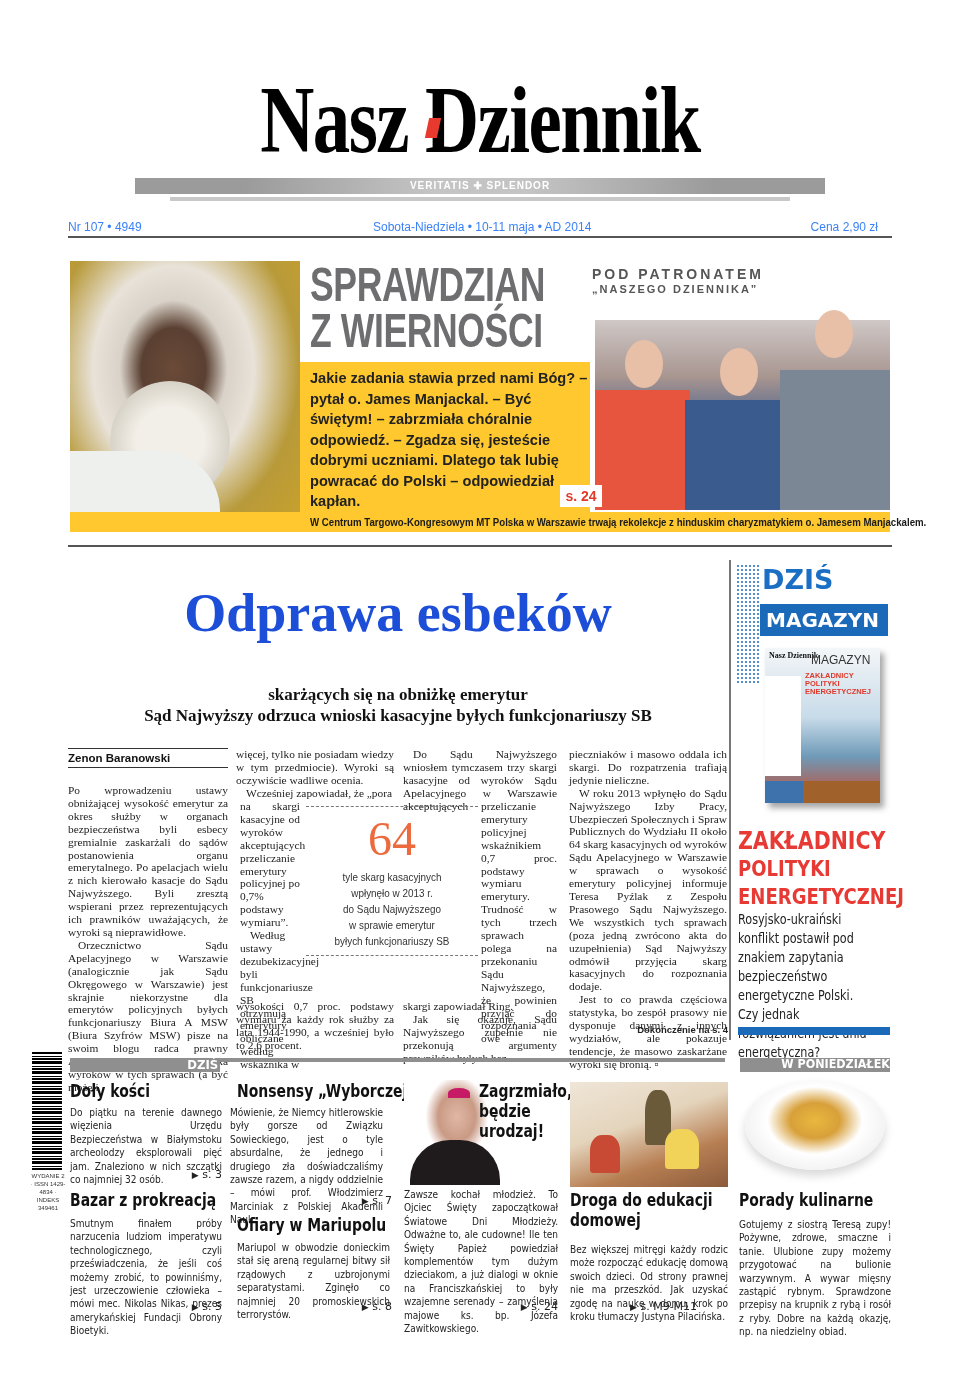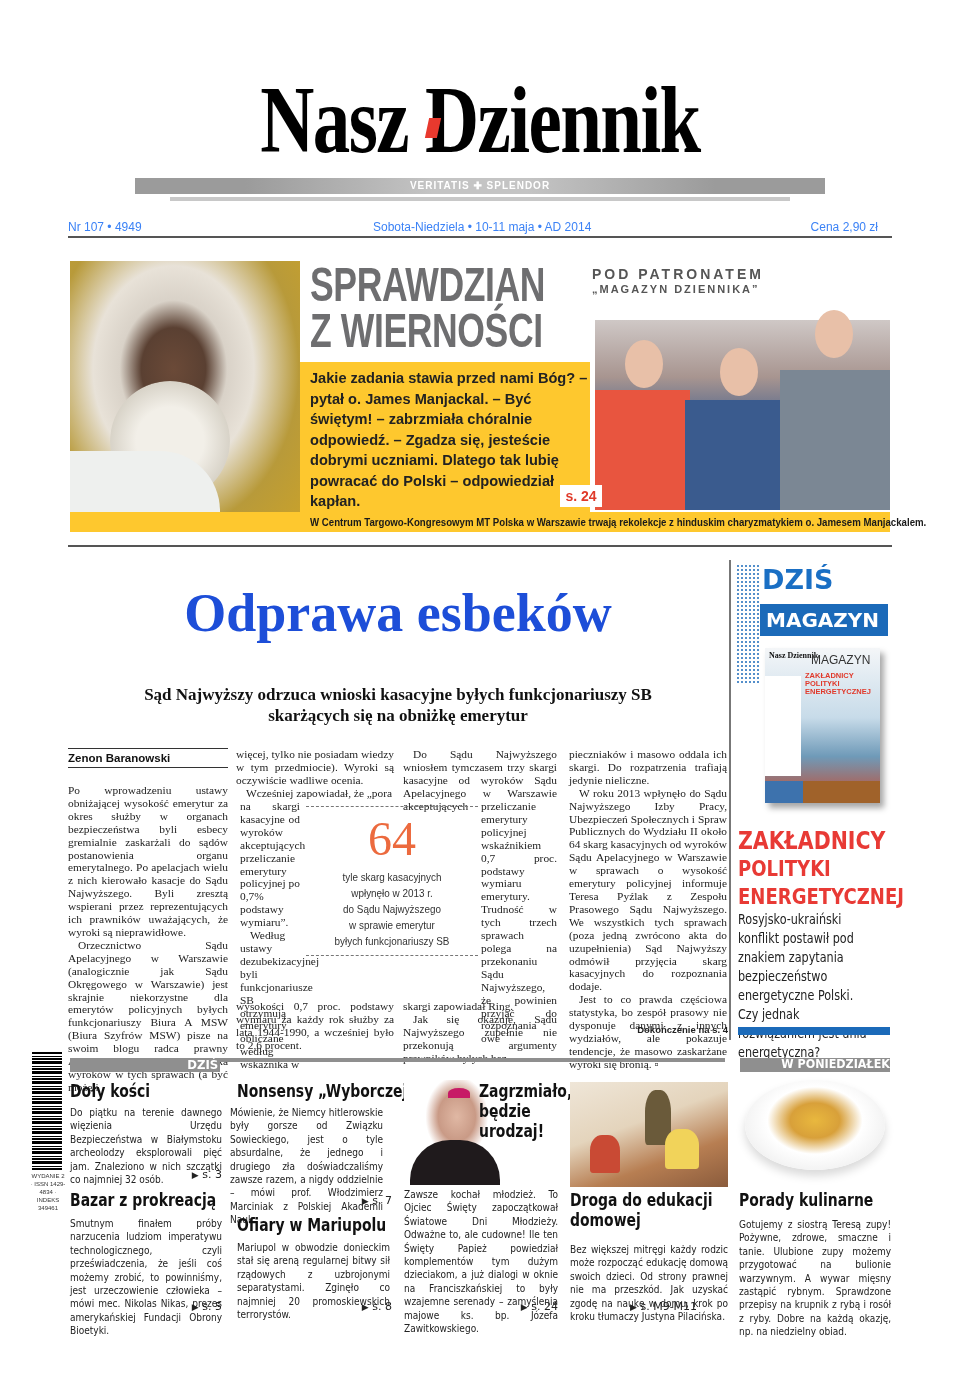--- a/index.html
+++ b/index.html
@@ -124,32 +124,32 @@
     <div class="p3"></div>
   <div class="face" style="left:30px; top:20px;"></div>
   <div class="face" style="left:125px; top:28px;"></div>
   <div class="face" style="left:220px; top:-10px;"></div>
 </div>
 <div class="abs feat-title">
   <div>SPRAWDZIAN</div>
   <div>Z WIERNOŚCI</div>
 </div>
 <div class="abs patron">POD PATRONATEM</div>
-<div class="abs patron2">„MAGAZYN DZIENNIKA”</div>
+<div class="abs patron2">„NASZEGO DZIENNIKA”</div>
 <div class="abs yellow-box"></div>
 <div class="abs yellow-text">Jakie zadania stawia przed nami Bóg? – pytał o. James Manjackal. – Być świętym! – zabrzmiała chóralnie odpowiedź. – Zgadza się, jesteście dobrymi uczniami. Dlatego tak lubię powracać do Polski – odpowiedział kapłan.</div>
 <div class="abs page-ref">s. 24</div>
 <div class="abs yellow-strip"></div>
 <div class="abs caption-strip">W Centrum Targowo-Kongresowym MT Polska w Warszawie trwają rekolekcje z hinduskim charyzmatykiem o. Jamesem Manjackalem.</div>
 <div class="abs rule" style="top:545px;"></div>
 
 <div class="abs headline">Odprawa esbeków</div>
 <div class="abs subhead">
+  <div>skarżących się na obniżkę emerytur</div>
   <div>Sąd Najwyższy odrzuca wnioski kasacyjne byłych funkcjonariuszy SB</div>
-  <div>skarżących się na obniżkę emerytur</div>
 </div>
 <div class="abs author">Zenon Baranowski</div>
 
 <div class="col" style="left:68px; top:784px; width:160px;">
   <p style="text-indent:0">Po wprowadzeniu ustawy obniżającej wysokość emerytur za okres służby w organach bezpieczeństwa byli esbecy gremialnie zaskarżali do sądów postanowienia organu emerytalnego. Po apelacjach wielu z nich kierowało kasacje do Sądu Najwyższego. Byli zresztą wspierani przez reprezentujących ich prawników uważających, że wyroki są nieprawidłowe.</p>
   <p>Orzecznictwo Sądu Apelacyjnego w Warszawie (analogicznie jak Sądu Okręgowego w Warszawie) jest skrajnie niekorzystne dla emerytów policyjnych byłych funkcjonariuszy Biura A MSW (Biura Szyfrów MSW) pisze na swoim blogu radca prawny Andrzej Ring. Zapadło już kilka wyroków w tych sprawach (a być może i</p>
 </div>
 
 <div class="col" style="left:236px; top:748px; width:158px;">
   <p style="text-indent:0">więcej, tylko nie posiadam wiedzy w tym przedmiocie). Wyroki są oczywiście wadliwe ocenia.</p>

